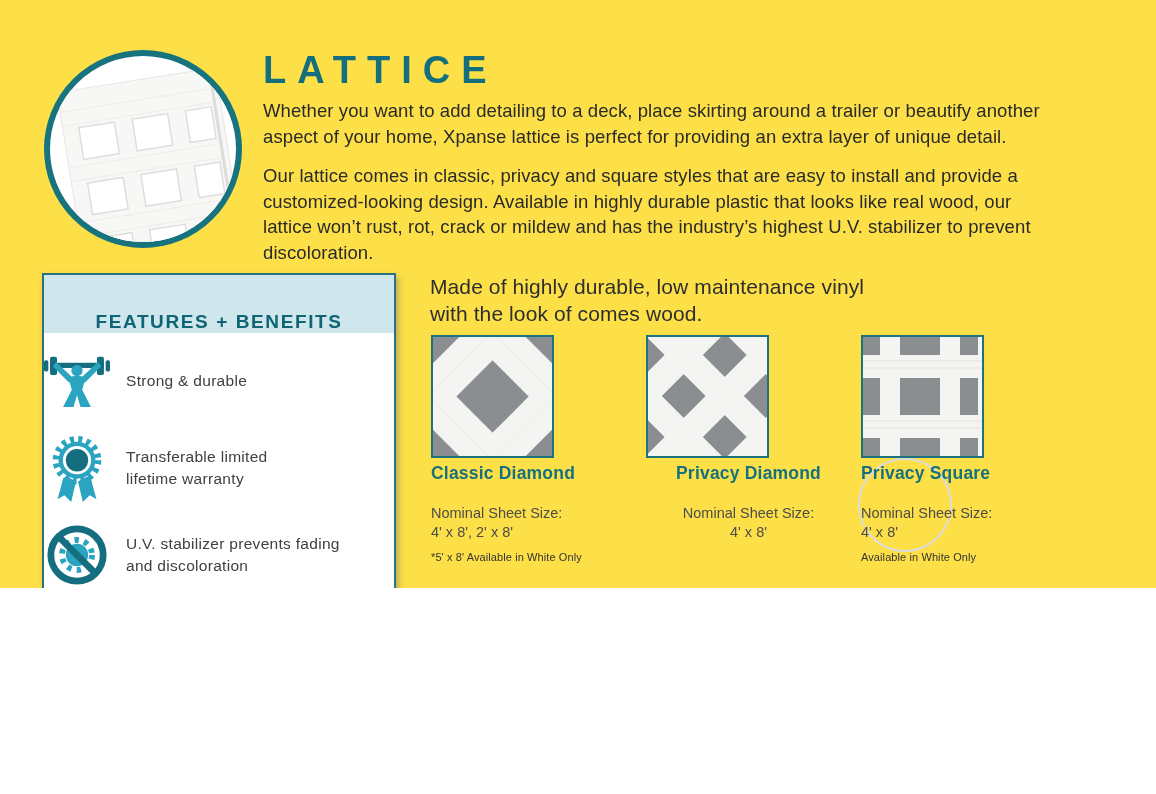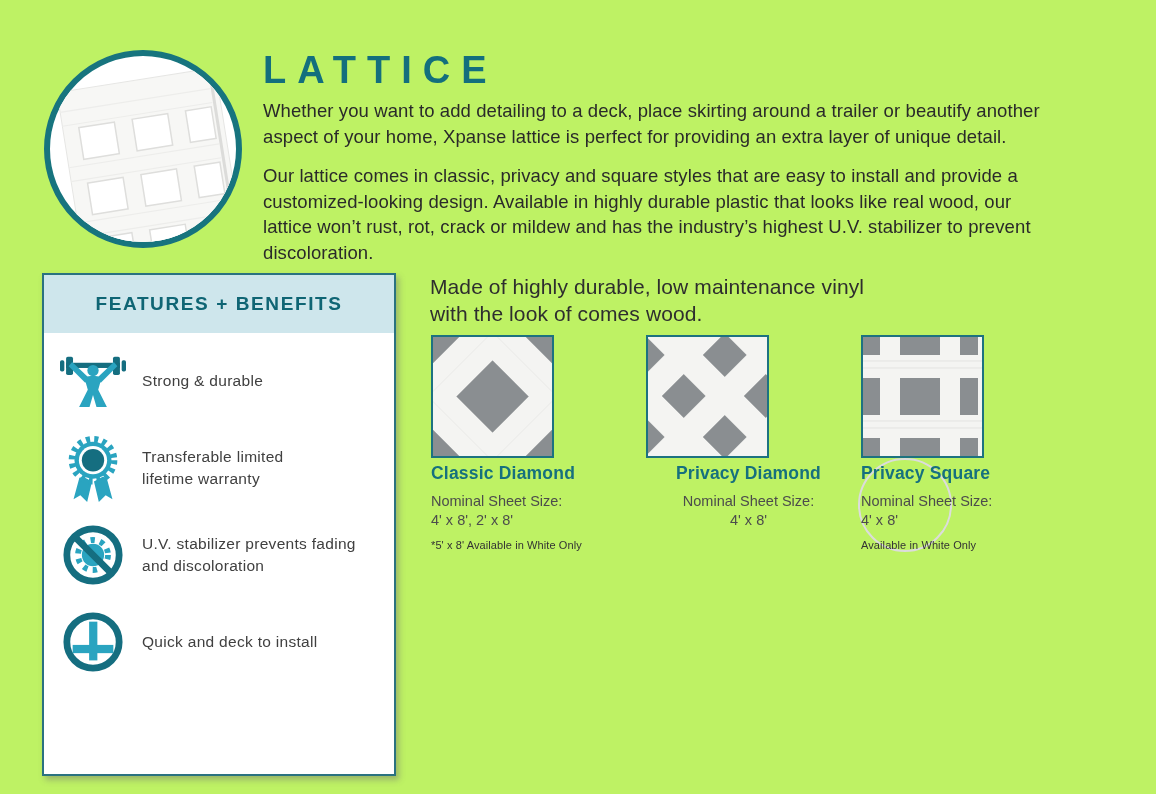--- a/index.html
+++ b/index.html
@@ -1,18 +1,18 @@
 <!DOCTYPE html>
 <html><head>
 <meta charset="utf-8">
 <style>
   * { margin:0; padding:0; box-sizing:border-box; }
   html,body { background:#ffffff; }
   body { font-family:"Liberation Sans", sans-serif; color:#262626; }
-  .page { position:relative; width:1156px; height:794px; background:#bef264; overflow:hidden; }
+  .page { position:relative; width:1156px; height:588px; background:#fde047; overflow:hidden; }
 
   
   .logo-circle {
     position:absolute; left:44px; top:50px; width:198px; height:198px;
     border:6px solid #17747E; border-radius:50%; overflow:hidden; background:#fff;
   }
   .logo-circle svg { position:absolute; left:0; top:0; }
 
   
   .header-block { position:absolute; left:263px; top:48px; width:890px; }
@@ -25,44 +25,44 @@
     margin-bottom:14px; letter-spacing:0.1px;
   }
 
   
   .features-box {
     position:absolute; left:42px; top:273px; width:354px; height:503px;
     border:2px solid #2A7280; background:#fff;
     box-shadow:3px 4px 6px rgba(110,110,110,0.45);
   }
   .features-header {
-    height:58px; background:#CEE6EC; display:flex; align-items:center; justify-content:center;
+    height:58px; background:#CEE6EC; display:flex; align-items:flex-end; justify-content:center;
   }
   .features-heading {
     font-size:19px; font-weight:bold; letter-spacing:1.6px; color:#0F6574;
   }
   .features-list { padding-top:4px; }
-  .feature-row { height:87px; display:flex; align-items:center; padding-left:16px; }
+  .feature-row { height:87px; display:flex; align-items:center; }
   .feature-icon { width:66px; height:66px; flex:none; display:flex; align-items:center; justify-content:center; }
   .feature-label {
     margin-left:16px; font-size:15.5px; line-height:21.5px; color:#404040;
     white-space:pre-line; letter-spacing:0.3px;
   }
 
   
   .made-of {
     position:absolute; left:430px; top:273px; width:540px;
     font-size:21px; line-height:27px; color:#2E2E2E; white-space:pre-line; letter-spacing:0.1px;
   }
 
   .style-card { position:absolute; width:205px; z-index:1; }
   .tile-frame { width:123px; height:123px; border:2px solid #1D7280; background:#8A8E91; }
   .tile-frame svg { display:block; }
   .product-name { margin-top:5px; font-size:17.5px; font-weight:bold; color:#16707E; letter-spacing:0.2px; }
-  .sheet-size-label { margin-top:8px; font-size:14.5px; line-height:19px; color:#4C4C4C; }
+  .sheet-size-label { margin-top:20px; font-size:14.5px; line-height:19px; color:#4C4C4C; }
   .sheet-sizes { font-size:14.5px; line-height:19px; color:#4C4C4C; }
   .size-note { margin-top:9px; font-size:11px; color:#333333; letter-spacing:0.1px; }
 
   .moulding-card { position:absolute; width:205px; z-index:1; }
   .moulding-frame { width:123px; height:123px; border:2px solid #4F95A4; background:#ffffff; }
   .moulding-name { margin-top:14px; font-size:17.5px; font-weight:bold; color:#16707E; letter-spacing:0.2px; }
 
   .watermark-circle {
     position:absolute; left:858px; top:458px; width:94px; height:94px;
     border:2px solid #DCDCDC; border-radius:50%; z-index:0;

